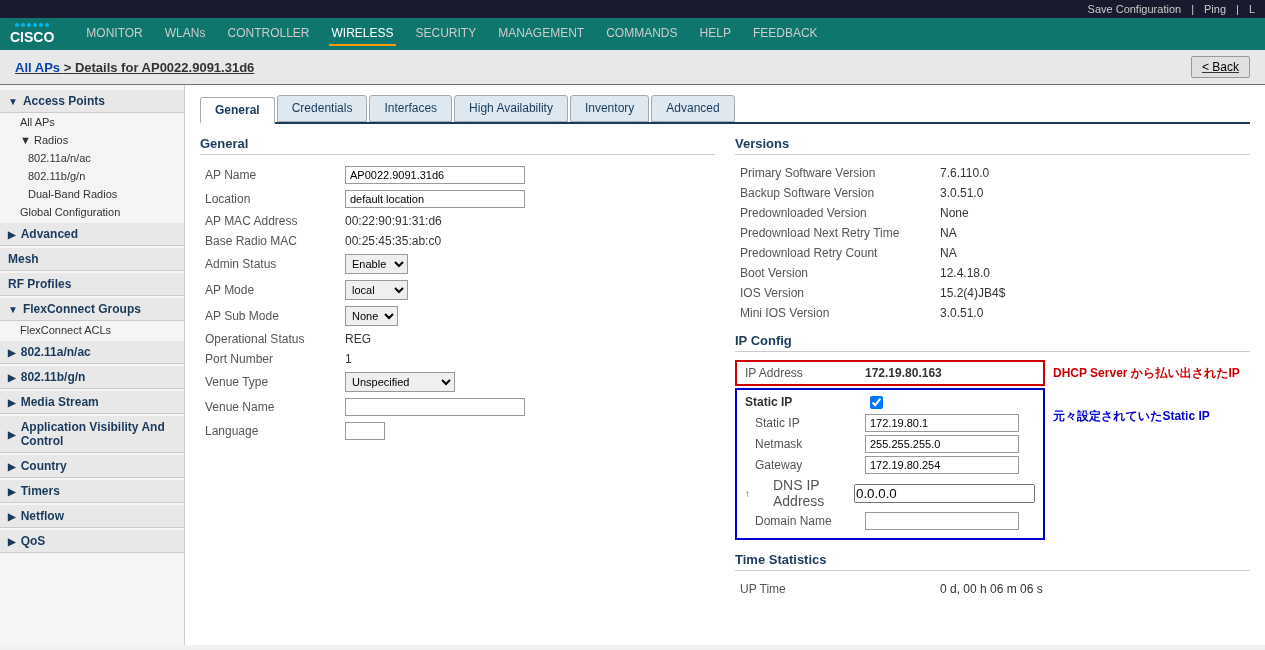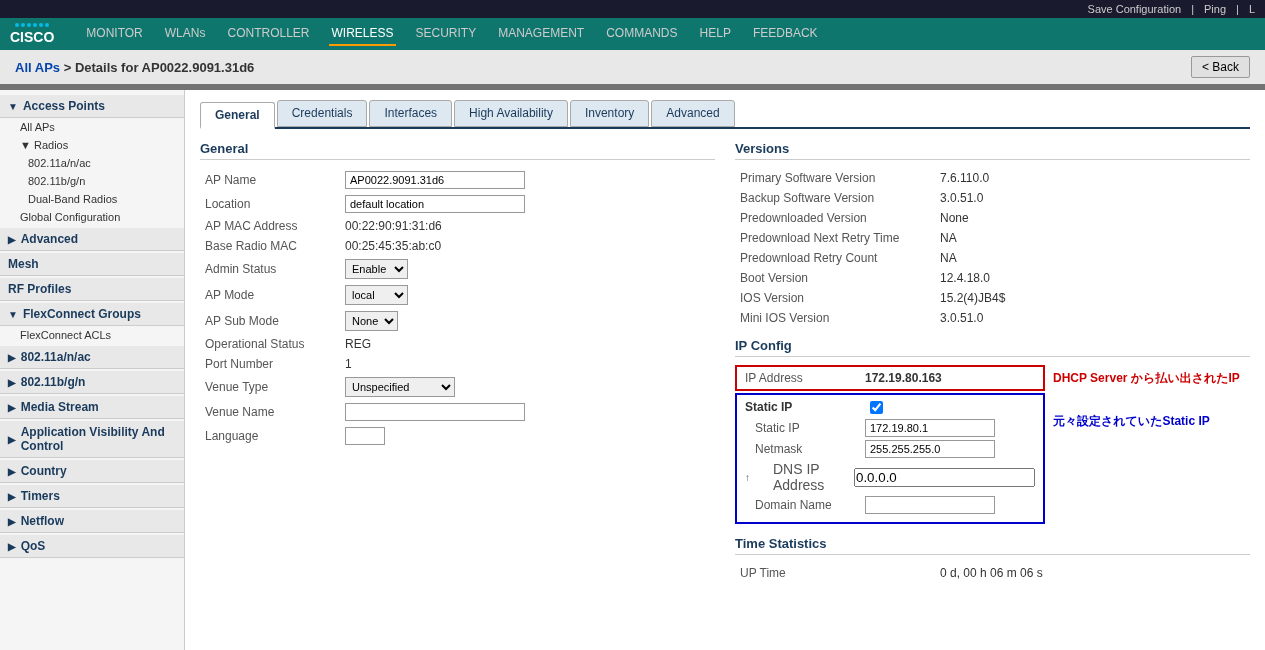--- a/index.html
+++ b/index.html
@@ -55,25 +55,26 @@
       padding: 4px 2px;
     }
     #nav a.active {
       color: white;
       border-bottom: 2px solid #f90;
     }
 
     
     #breadcrumb-bar {
       background: #e8e8e8;
-      border-bottom: 6px solid #737373;
+      border-bottom: 1px solid #737373;
       padding: 6px 15px;
       display: flex;
       justify-content: space-between;
       align-items: center;
+      text-decoration: underline;
     }
     #breadcrumb-bar .breadcrumb {
       font-size: 13px;
       font-weight: bold;
       color: #333;
     }
     #breadcrumb-bar .breadcrumb a { color: #0645ad; text-decoration: none; }
     #back-btn {
       background: #e0e0e0;
       border: 1px solid #999;
@@ -251,21 +252,21 @@
     .static-ip-row {
       display: flex;
       align-items: center;
       margin-bottom: 3px;
     }
     .static-ip-row .label { width: 120px; color: #555; padding-left: 10px; }
     .static-ip-row input[type="text"] {
       border: 1px solid #999;
       padding: 2px 4px;
       font-size: 11px;
-      width: 130px;
+      width: 154px;
     }
     .static-annotation {
       color: #00c;
       font-size: 13px;
       font-weight: bold;
       margin-left: 15px;
     }
     .dns-row {
       display: flex;
       align-items: center;
@@ -573,20 +574,24 @@
                 <input type="checkbox" checked="" style="">
               </div>
               <div class="static-ip-row">
                 <span class="label">Static IP</span>
                 <input type="text" value="172.19.80.1" style="">
               </div>
               <div class="static-ip-row">
                 <span class="label">Netmask</span>
                 <input type="text" value="255.255.255.0" style="">
               </div>
+              <div class="static-ip-row">
+                <span class="label">Gateway</span>
+                <input type="text" value="172.19.80.254" style="">
+              </div>
               <div class="dns-row">
                 <span class="dns-icon">↑</span>
                 <span class="label">DNS IP Address</span>
                 <input type="text" value="0.0.0.0" style="">
               </div>
               <div class="static-ip-row">
                 <span class="label">Domain Name</span>
                 <input type="text" value="" style="">
               </div>
             </div>

